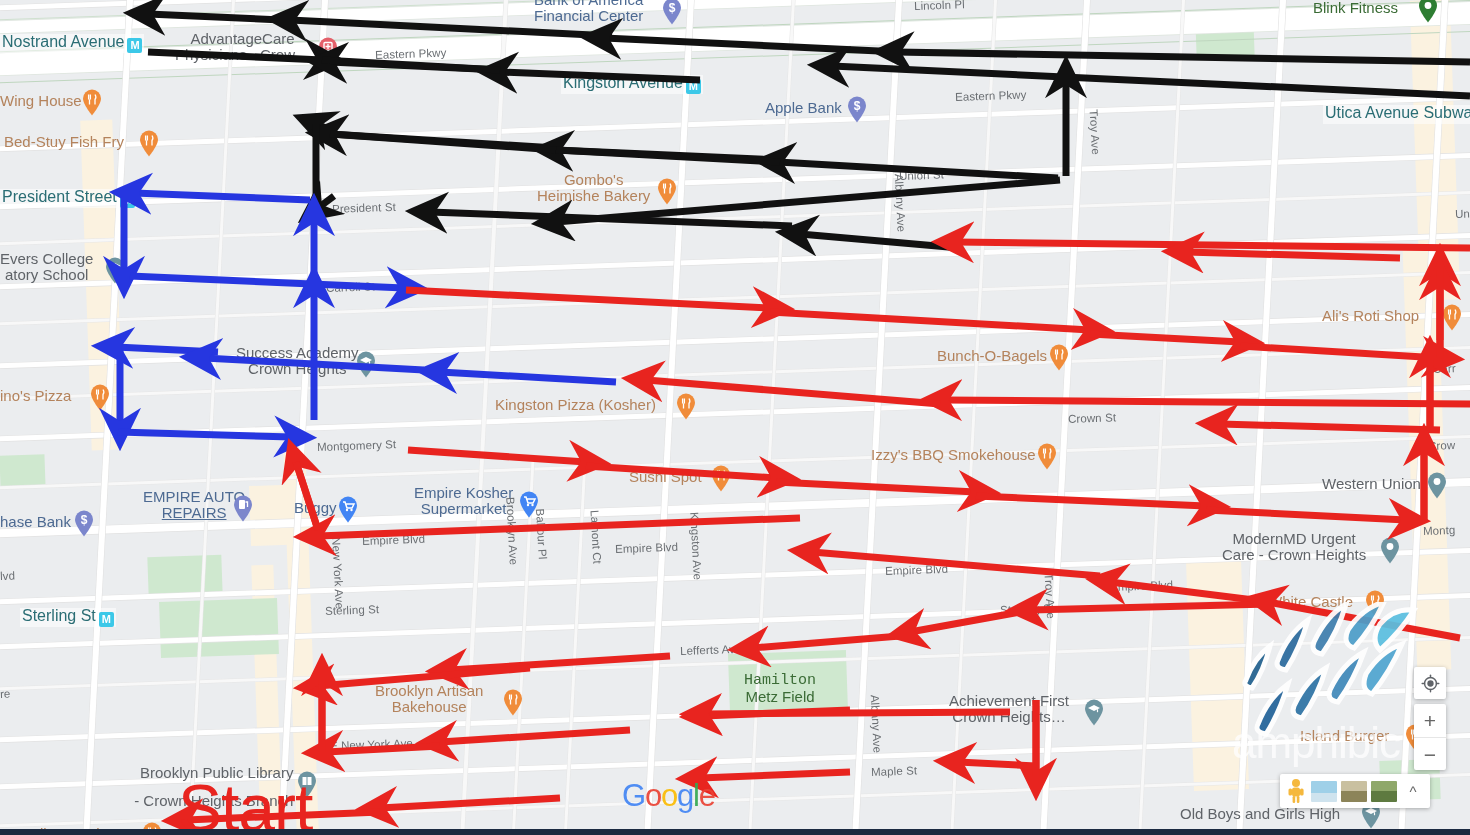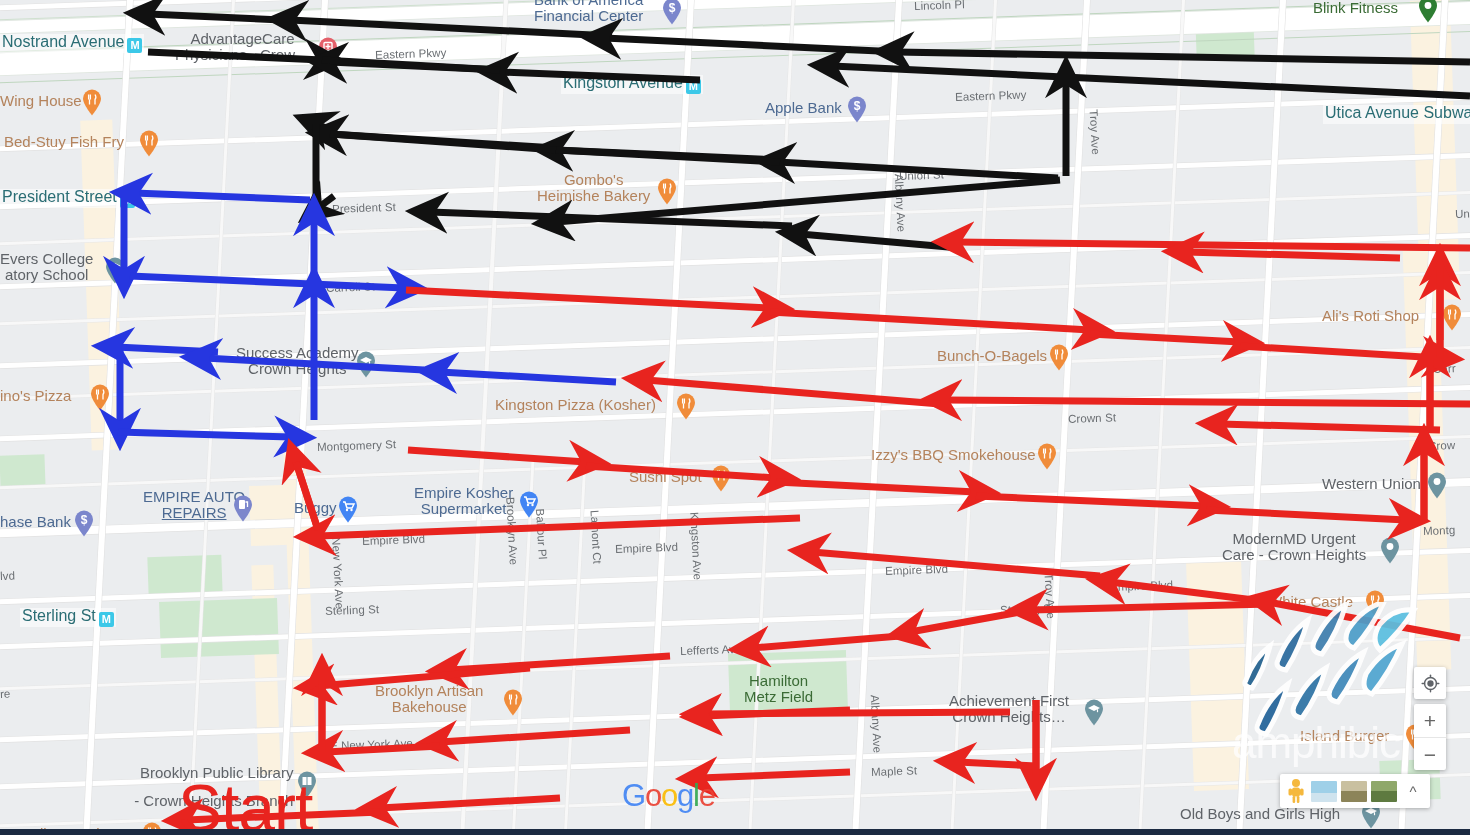--- a/index.html
+++ b/index.html
@@ -432,21 +432,21 @@
           <g stroke="#fff" stroke-width="1.3" fill="none">
             <path d="M6.6,5.5 v5 M8.4,5.5 v5 M7.5,10.5 v5"></path>
             <path d="M13,5.5 q1.8,2.6 0,5 v5"></path>
           </g>
         </svg>
       </div>
       <div class="poi sub" style="left: 20px; top: 608px; background: rgba(255, 255, 255, 0.55); padding: 0px 2px;">
         <div>Sterling St<span class="mbadge">M</span></div>
       </div>
       <div class="poi park" style="left: 744px; top: 673px;">
-        <div style="text-align: center;">Hamilton</div>
+        <div style="text-align: center; font-family: Liberation Mono, monospace;">Hamilton</div>
         <div style="text-align: center;">Metz Field</div>
       </div>
       <div class="poi food" style="left: 375px; top: 683px;">
         <div style="text-align: center;">Brooklyn Artisan</div>
         <div style="text-align: center;">Bakehouse</div>
       </div>
       <div class="pin" style="left: 502.6px; top: 689px;">
         <svg width="20" height="27" viewBox="0 0 20 27">
           <path d="M10,26.5 C10,26.5 19,15.5 19,9.6 A9,9 0 1 0 1,9.6 C1,15.5 10,26.5 10,26.5 Z" fill="#f08c3a"></path>
           <g stroke="#fff" stroke-width="1.3" fill="none">

